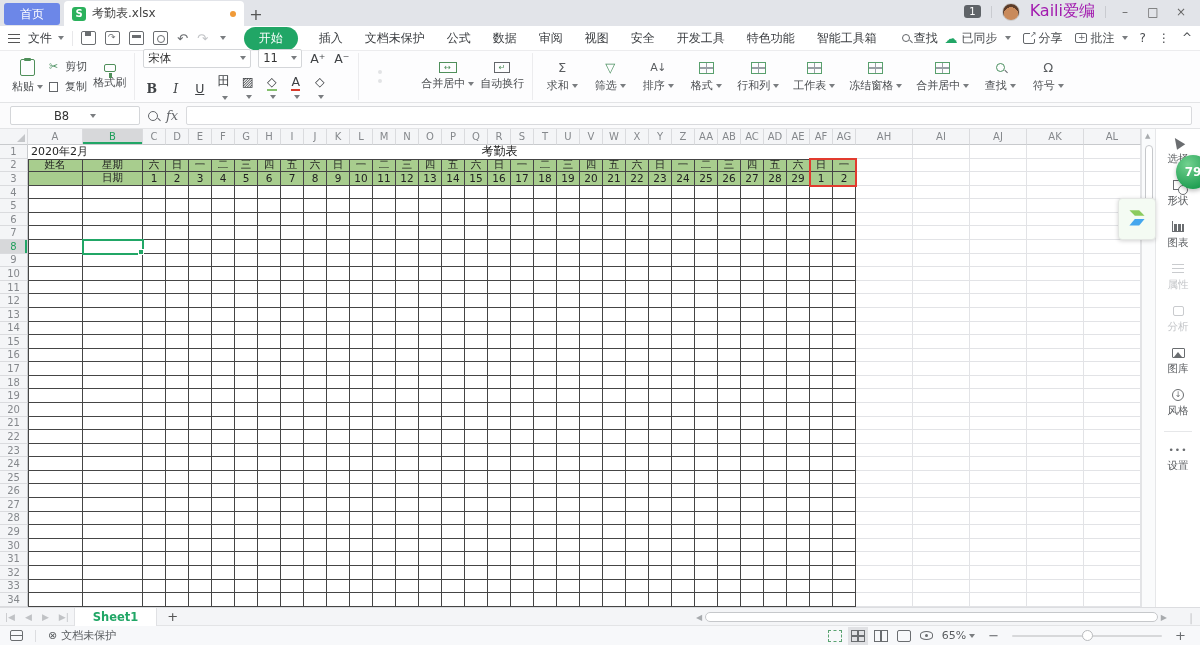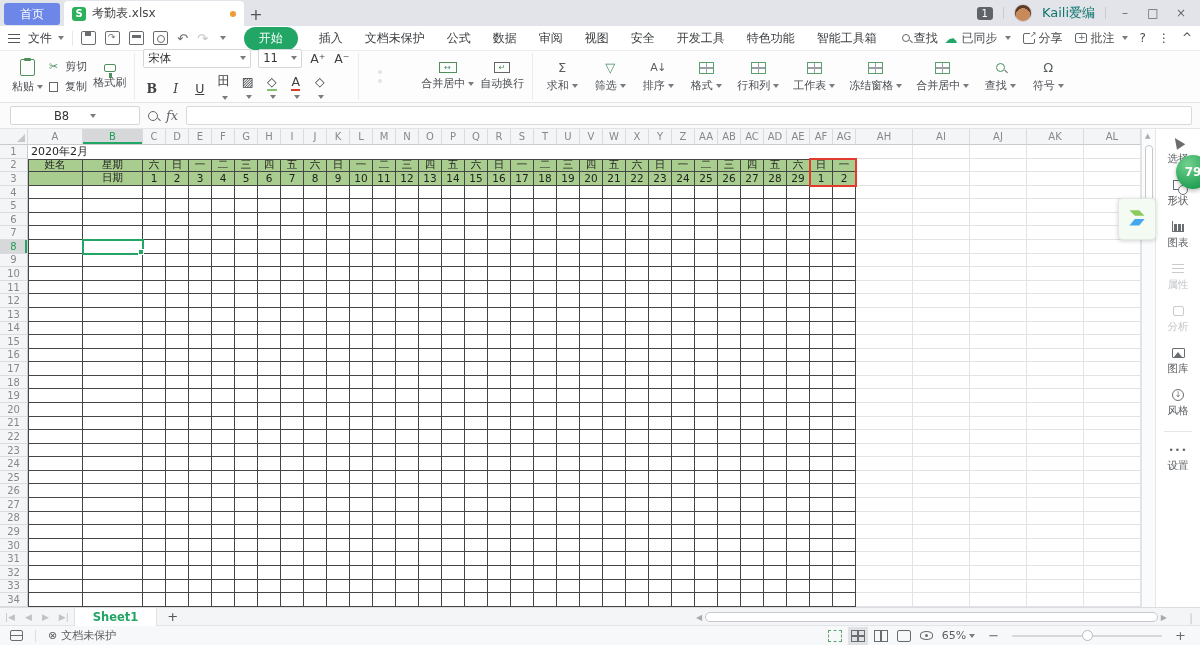--- a/index.html
+++ b/index.html
@@ -9,21 +9,21 @@
   
   .tabbar { height:26px; background:#e2e4e9; display:flex; align-items:flex-end; position:relative; }
   .home-tab { width:56px; height:22px; margin:2px 4px 1px 4px; background:#6c87e8; color:#fff; border-radius:3px; display:flex; align-items:center; justify-content:center; font-size:12px; }
   .doc-tab { width:180px; height:25px; background:#fff; border-radius:4px 4px 0 0; display:flex; align-items:center; gap:6px; padding:0 8px; font-size:12px; color:#444; }
   .s-logo { width:14px; height:14px; background:#2bb15c; color:#fff; border-radius:3px; font-size:10px; font-weight:bold; display:flex; align-items:center; justify-content:center; }
   .unsaved-dot { width:6px; height:6px; border-radius:50%; background:#f09a38; margin-left:auto; }
   .newtab { width:24px; height:24px; display:flex; align-items:center; justify-content:center; color:#555; font-size:16px; }
   .tab-right { margin-left:auto; display:flex; align-items:center; gap:10px; padding:0 10px 4px 0; }
   .badge1 { background:#5f6368; color:#fff; border-radius:3px; font-size:10px; padding:1px 5px; }
   .avatar { width:18px; height:18px; border-radius:50%; background:radial-gradient(circle at 50% 65%, #c98a5b 55%, #5b3b28 56%); border:1px solid #ccc; }
-  .uname { color:#0f766e; font-size:13px; }
+  .uname { color:#a21caf; font-size:16px; }
   .wsep { width:1px; height:12px; background:#c9cbd0; }
   .wbtn { color:#666; font-size:12px; width:18px; text-align:center; }
 
   
   .menubar { height:25px; background:#fff; display:flex; align-items:center; padding:0 8px; font-size:12px; color:#3a3d40; border-bottom:1px solid #ececee; }
   .hamb { width:12px; height:9px; background:repeating-linear-gradient(to bottom,#555 0 1.4px,transparent 1.4px 3.8px); margin-right:5px; }
   .filebtn { display:flex; align-items:center; gap:3px; margin-right:8px; }
   .qbar { display:flex; align-items:center; gap:9px; padding:0 8px; border-left:1px solid #e8e8ea; }
   .qi { width:15px; height:14px; position:relative; display:inline-block; }
   .i-save { border:1.3px solid #6a6d70; border-radius:2px; }
@@ -1809,20 +1809,21 @@
         <div class="gc lt" style="width: 57px;"></div>
         <div class="gc lt" style="width: 57px;"></div>
       </div>
     </div>
   <div class="vscroll">
     <span class="vs-up">▲</span>
     <div class="vs-thumb"></div>
   </div>
 <div class="ovl tframe" style="left: 28px; top: 29.5882px; width: 828px; height: 448.412px;"></div>
     <div class="ovl monthlbl" style="left: 31px; top: 16px; width: 110px; height: 13.5882px;">2020年2月</div>
+    <div class="ovl titlelbl" style="left: 143px; top: 16px; width: 713px; height: 13.5882px;">考勤表</div>
     <div class="ovl redbox" style="left: 809px; top: 28.5882px; width: 48px; height: 29.1765px;"></div>
     <div class="ovl acell" style="left: 82px; top: 110.118px; width: 62px; height: 15.5882px; position: absolute;"></div>
   </div>
 
 <div class="sidepanel">
   <div class="ballbadge">79</div>
   <div class="spitem">
       <span class="spic">
         <span class="ic-cursor"></span>
       </span>

